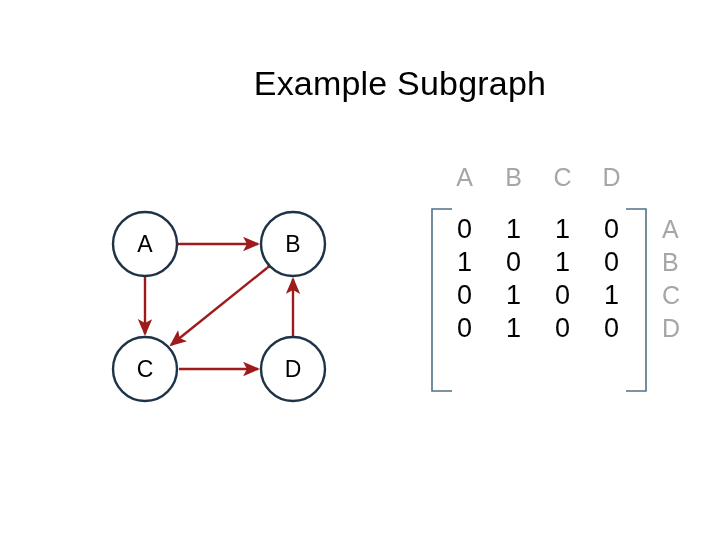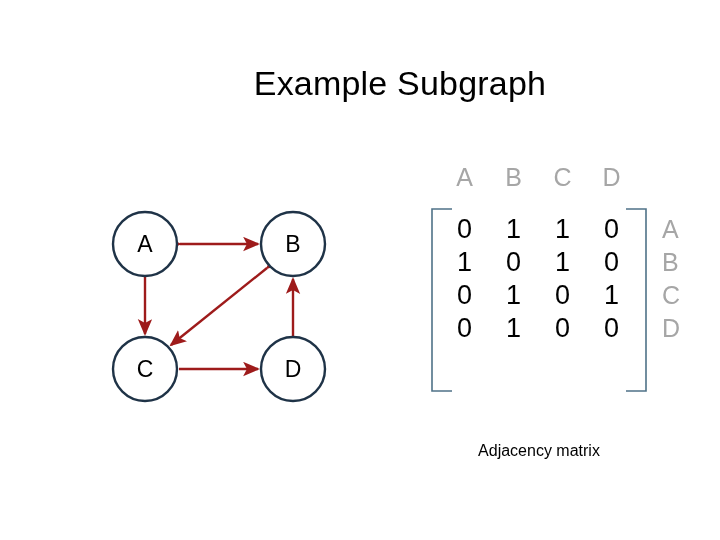--- a/index.html
+++ b/index.html
@@ -226,16 +226,15 @@
       </div>
     </div>
 
     <div class="matrix-rowheads">
       <div class="rowhead">A</div>
       <div class="rowhead">B</div>
       <div class="rowhead">C</div>
       <div class="rowhead">D</div>
     </div>
 
-    <div class="matrix-caption">Adjacency matrix</div>
   </div>
 
 </div>
 
 </body></html>

